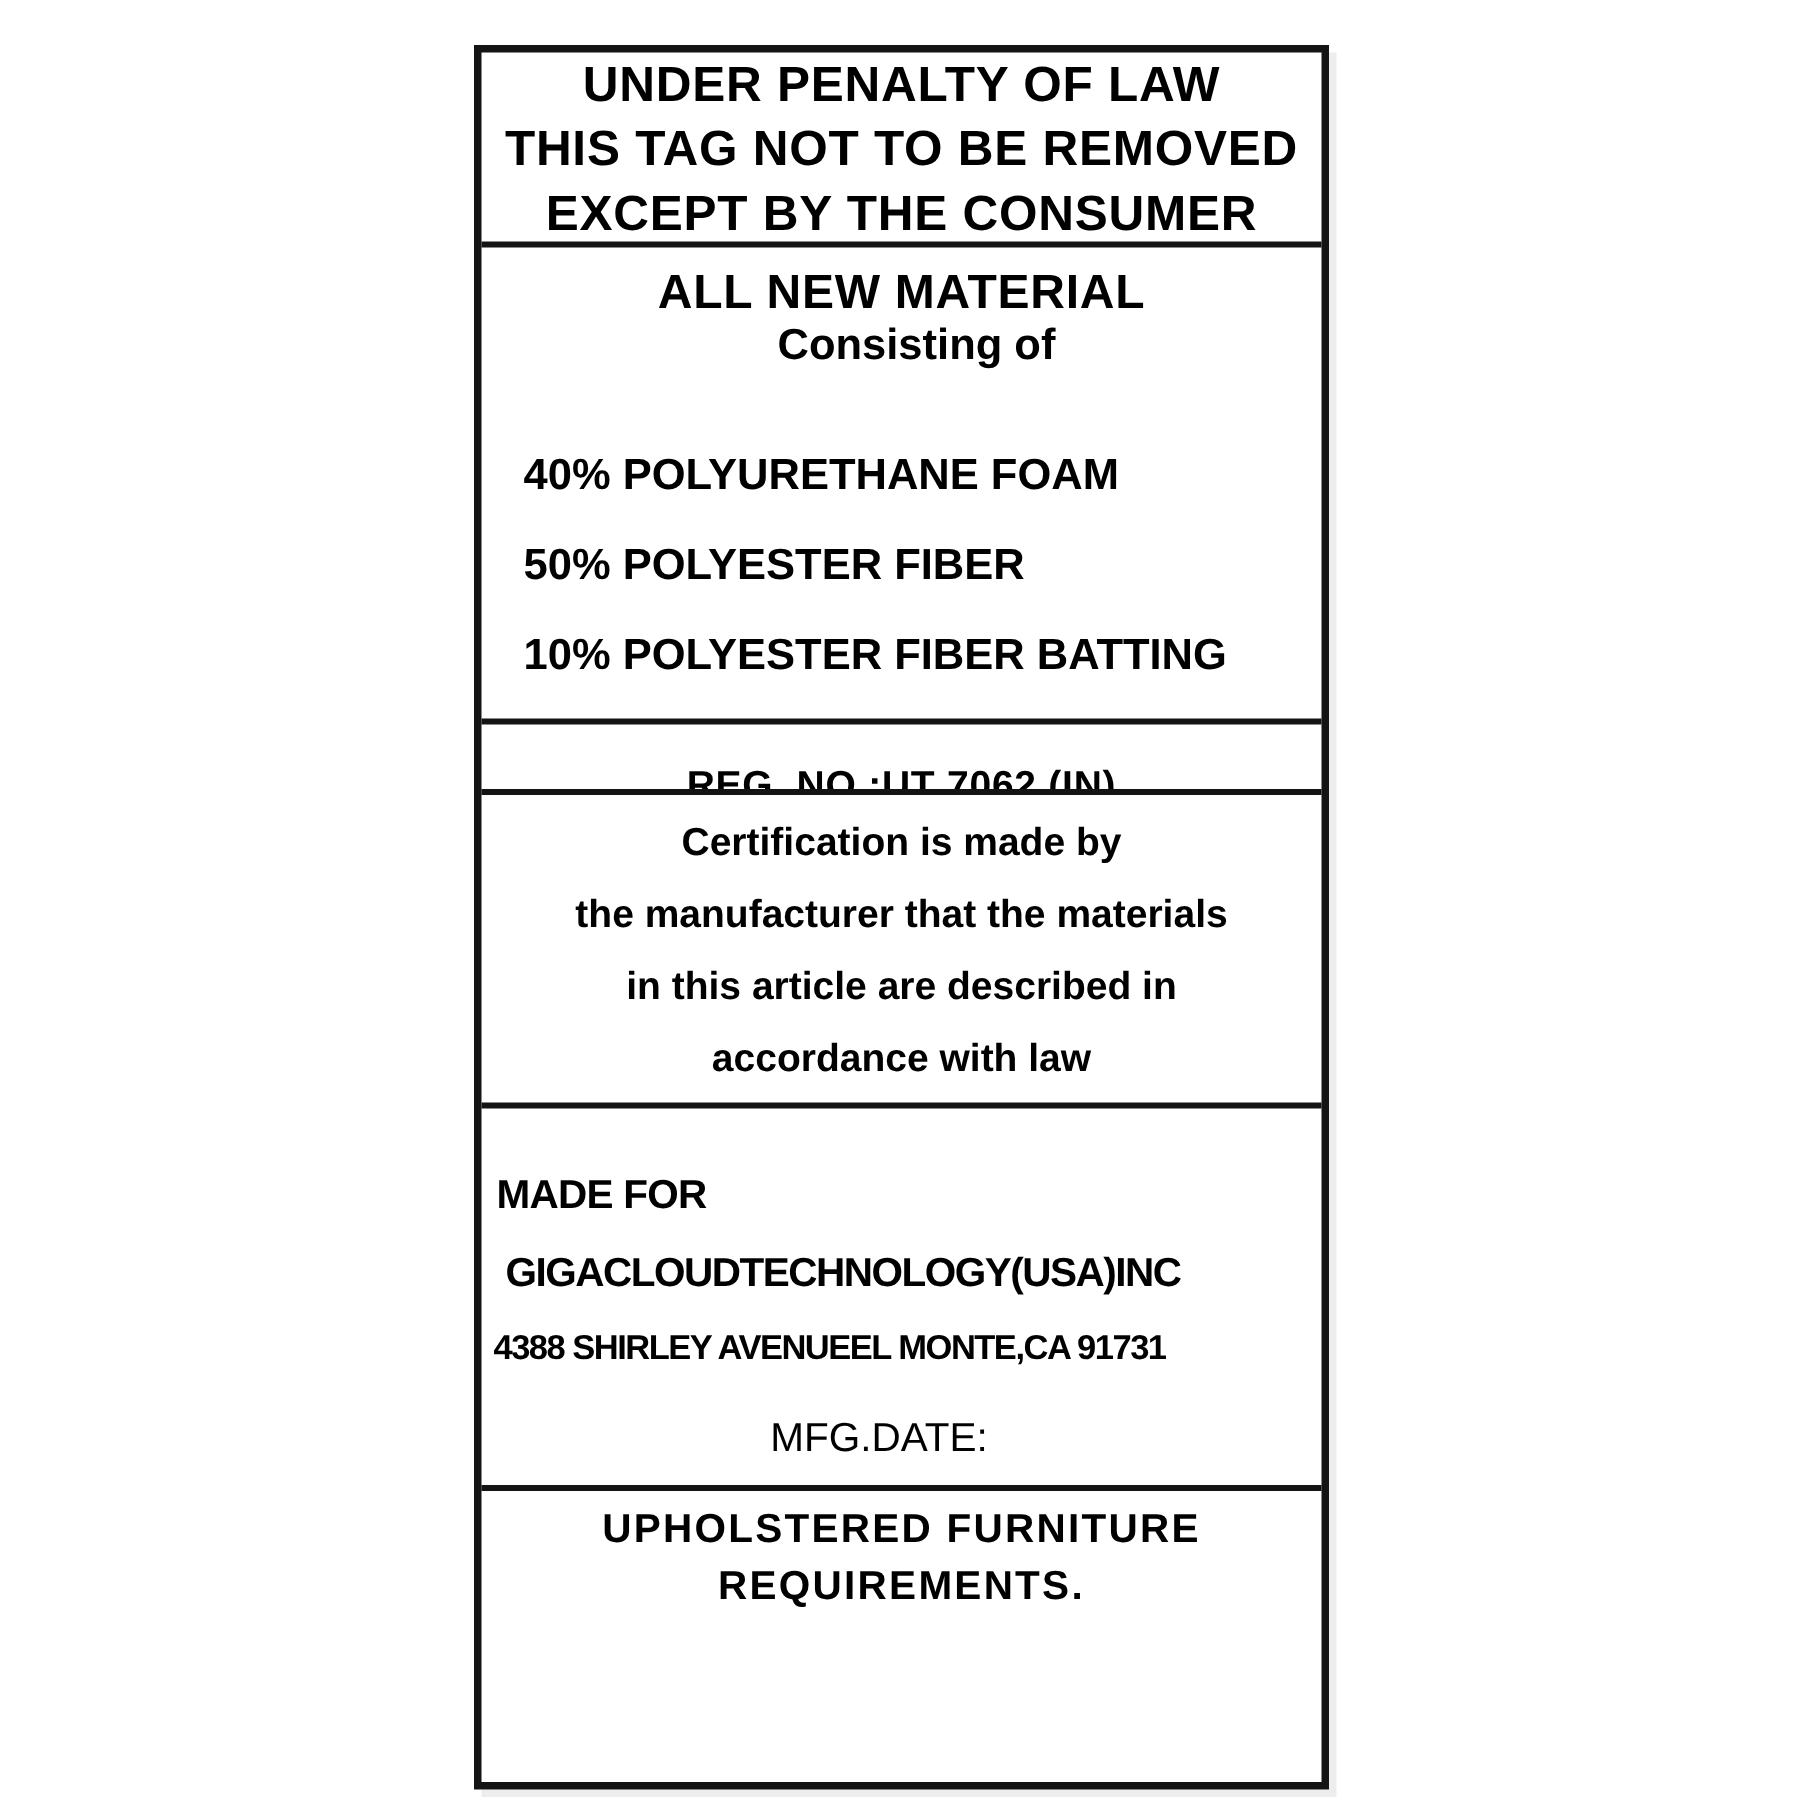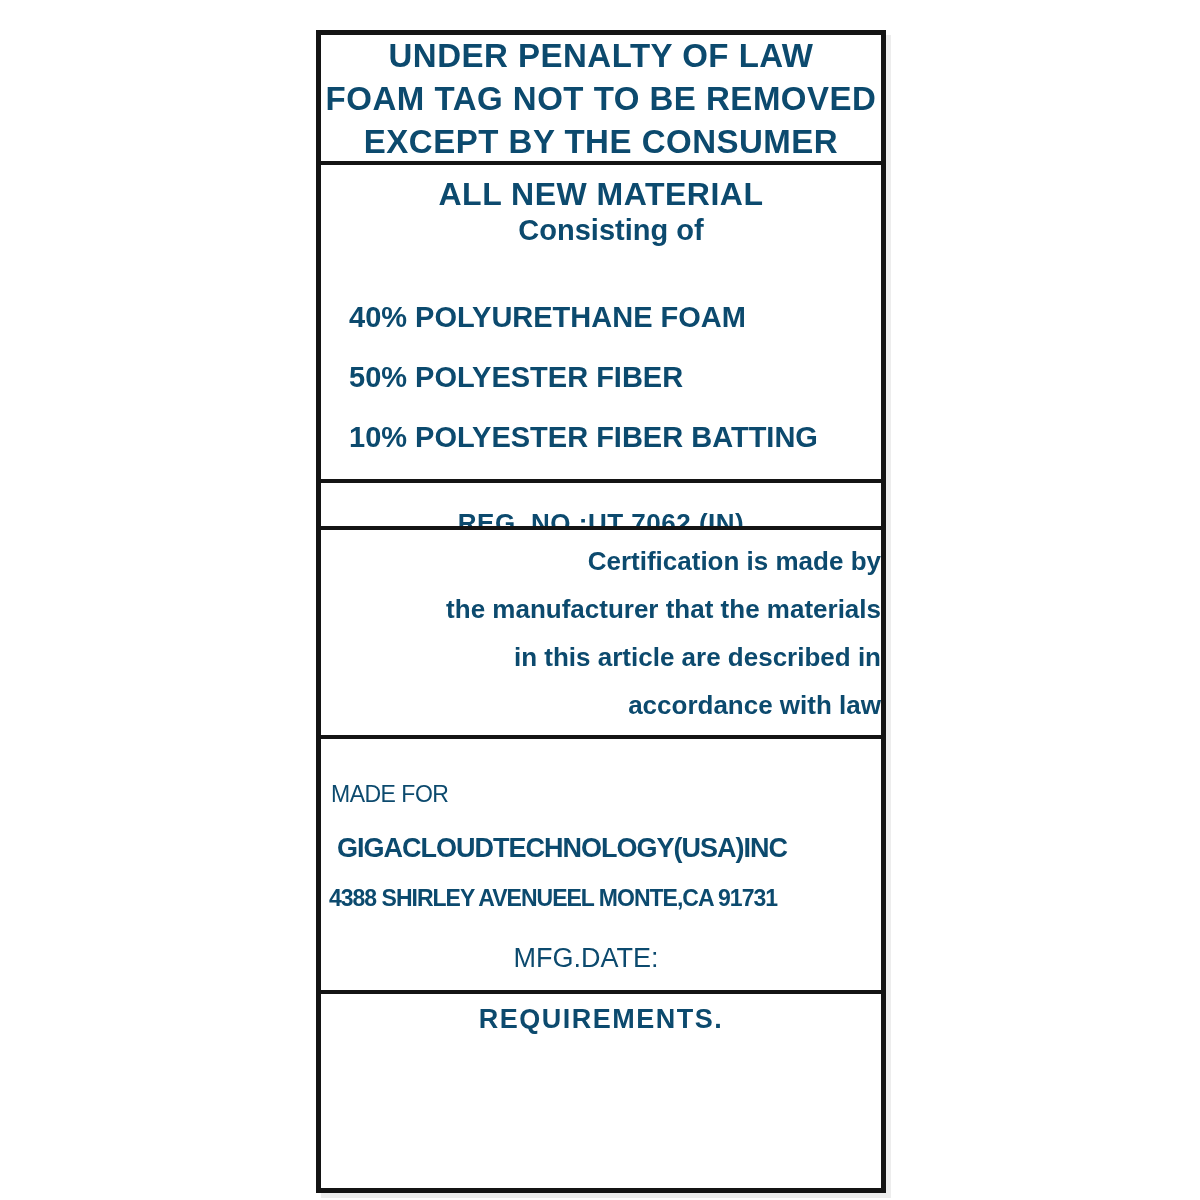--- a/index.html
+++ b/index.html
@@ -6,21 +6,21 @@
     margin: 0;
     padding: 0;
     background: #ffffff;
   }
   .canvas {
     position: relative;
     width: 1200px;
     height: 1200px;
     background: #ffffff;
     font-family: "Liberation Sans", sans-serif;
-    color: #0c4a6e;
+    color: #000000;
     overflow: hidden;
   }
   .label-box {
     position: absolute;
     left: 316px;
     top: 30px;
     width: 570px;
     height: 1163px;
     box-sizing: border-box;
     border: 5px solid #141414;
@@ -94,40 +94,40 @@
     white-space: nowrap;
     margin-top: 38px;
   }
 
   
   .certification {
     height: 206px;
     display: flex;
     flex-direction: column;
     justify-content: center;
-    text-align: right;
+    text-align: center;
   }
   .certification .line {
     font-size: 26px;
     font-weight: 700;
     line-height: 48px;
     white-space: nowrap;
   }
 
   
   .madefor {
     height: 252px;
     position: relative;
   }
   .madefor .heading {
     position: absolute;
     left: 10px;
     top: 42px;
-    font-size: 23px;
-    font-weight: 400;
+    font-size: 27px;
+    font-weight: 700;
     letter-spacing: -0.5px;
     white-space: nowrap;
   }
   .madefor .company {
     position: absolute;
     left: 16px;
     top: 94px;
     font-size: 27px;
     font-weight: 700;
     letter-spacing: -1px;
@@ -172,21 +172,21 @@
   }
 </style>
 </head>
 <body>
 
 <div class="canvas">
   <div class="label-box">
 
     <div class="section penalty">
       <div class="line">UNDER PENALTY OF LAW</div>
-      <div class="line">FOAM TAG NOT TO BE REMOVED</div>
+      <div class="line">THIS TAG NOT TO BE REMOVED</div>
       <div class="line">EXCEPT BY THE CONSUMER</div>
     </div>
 
     <div class="section materials">
       <div class="title">ALL NEW MATERIAL</div>
       <div class="subtitle">Consisting of</div>
       <div class="items">
         <div class="item">40% POLYURETHANE FOAM</div>
         <div class="item">50% POLYESTER FIBER</div>
         <div class="item">10% POLYESTER FIBER BATTING</div>
@@ -205,17 +205,18 @@
     </div>
 
     <div class="section madefor">
       <div class="heading">MADE FOR</div>
       <div class="company">GIGACLOUDTECHNOLOGY(USA)INC</div>
       <div class="address">4388 SHIRLEY AVENUEEL MONTE,CA 91731</div>
       <div class="mfg-row"><span>MFG.DATE:</span><span></span></div>
     </div>
 
     <div class="section compliance">
+      <div class="line">UPHOLSTERED FURNITURE</div>
       <div class="line">REQUIREMENTS.</div>
     </div>
 
   </div>
 </div>
 
 </body></html>

